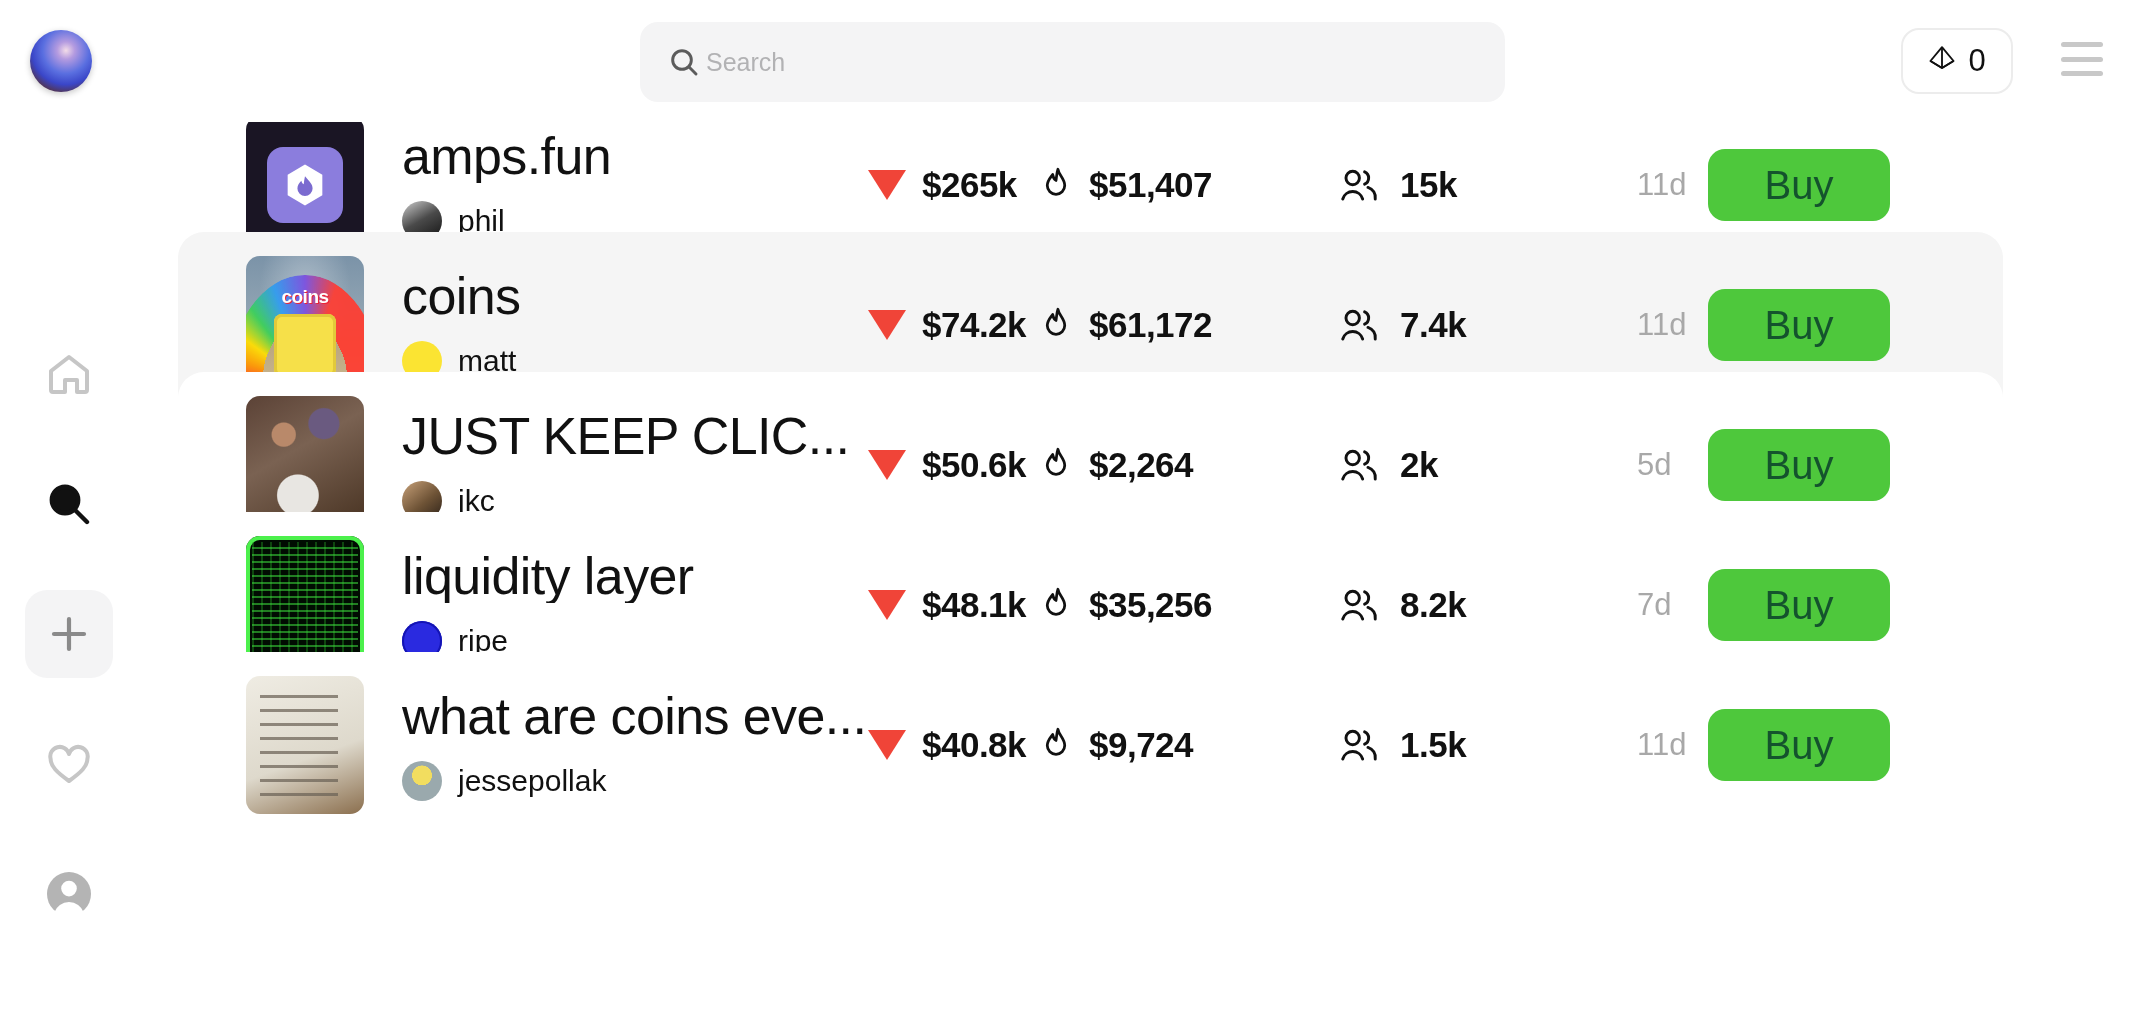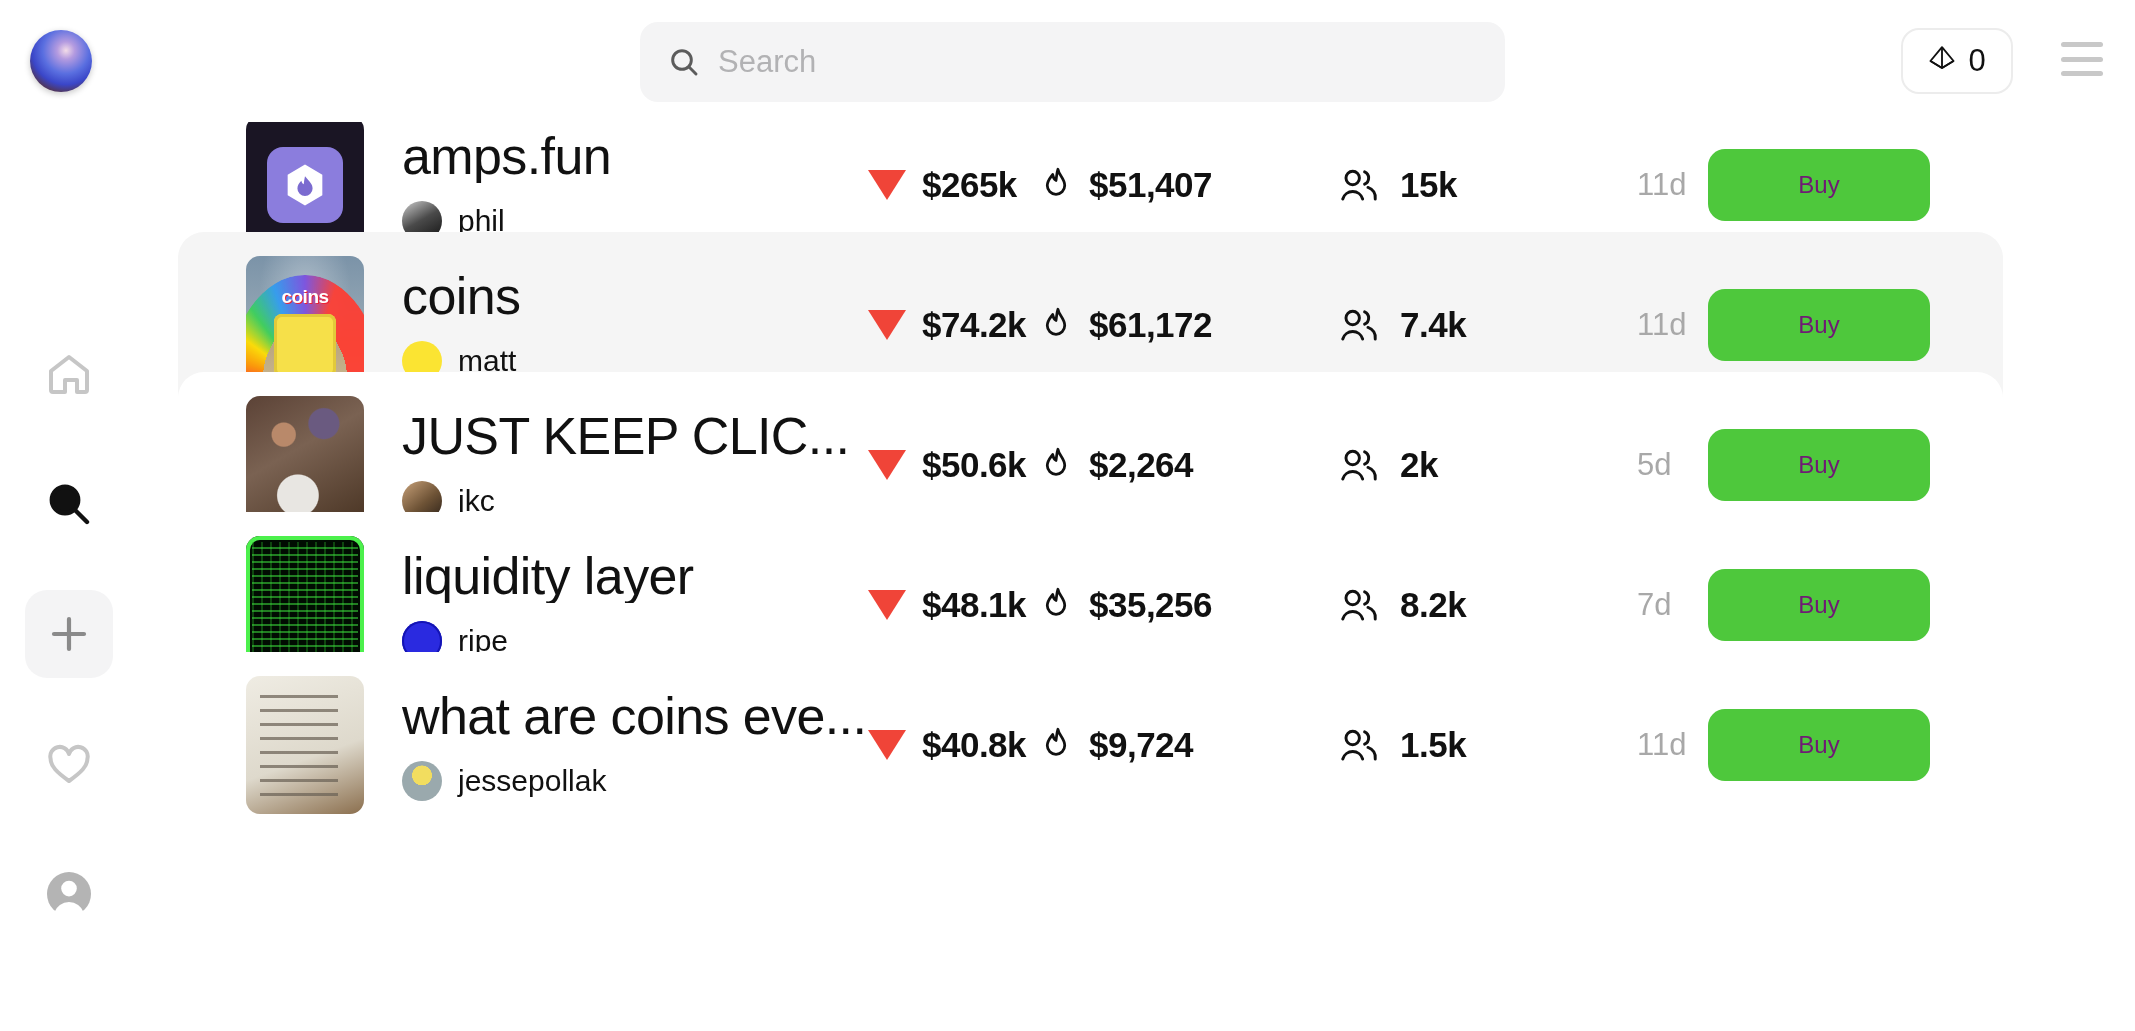--- a/index.html
+++ b/index.html
@@ -40,23 +40,23 @@
     background: #f4f4f5;
     border-radius: 18px;
     display: flex;
     align-items: center;
     padding: 0 28px;
   }
   .search-icon { width: 32px; height: 32px; flex: none; color: #5c5c5c; }
   .search-input {
     border: 0; outline: 0; background: transparent;
     font-family: "Liberation Sans", sans-serif;
-    font-size: 31px;
+    font-size: 25px;
     color: #262626;
-    margin-left: 18px;
+    margin-left: 6px;
     width: 100%;
   }
   .search-input::placeholder { color: #b2b2b4; }
 
   .eth-pill {
     position: absolute;
     right: 122px; top: 28px;
     height: 66px;
     min-width: 112px;
     border: 2px solid #ececec;
@@ -280,27 +280,27 @@
     position: absolute;
     left: 1459px;
     font-size: 31px;
     color: #a8a8a8;
     font-weight: 400;
   }
 
   .buy-btn {
     position: absolute;
     left: 1530px;
-    width: 222px; height: 72px;
+    width: 182px; height: 72px;
     border: 0;
     border-radius: 17px;
     background: #4ec83c;
-    color: #701a75;
+    color: #14532d;
     font-family: "Liberation Sans", sans-serif;
-    font-size: 24px;
+    font-size: 40px;
     font-weight: 400;
     cursor: pointer;
   }
 </style>
 </head>
 <body>
 
 <div class="topbar">
 
   <div class="brand-logo"></div>

